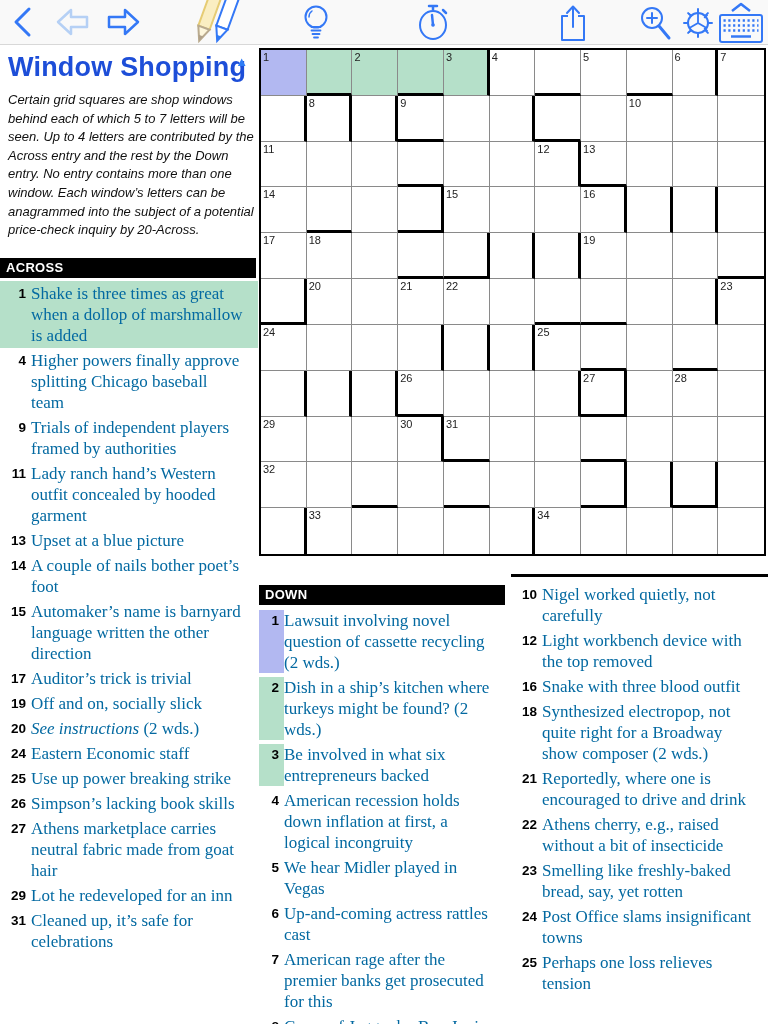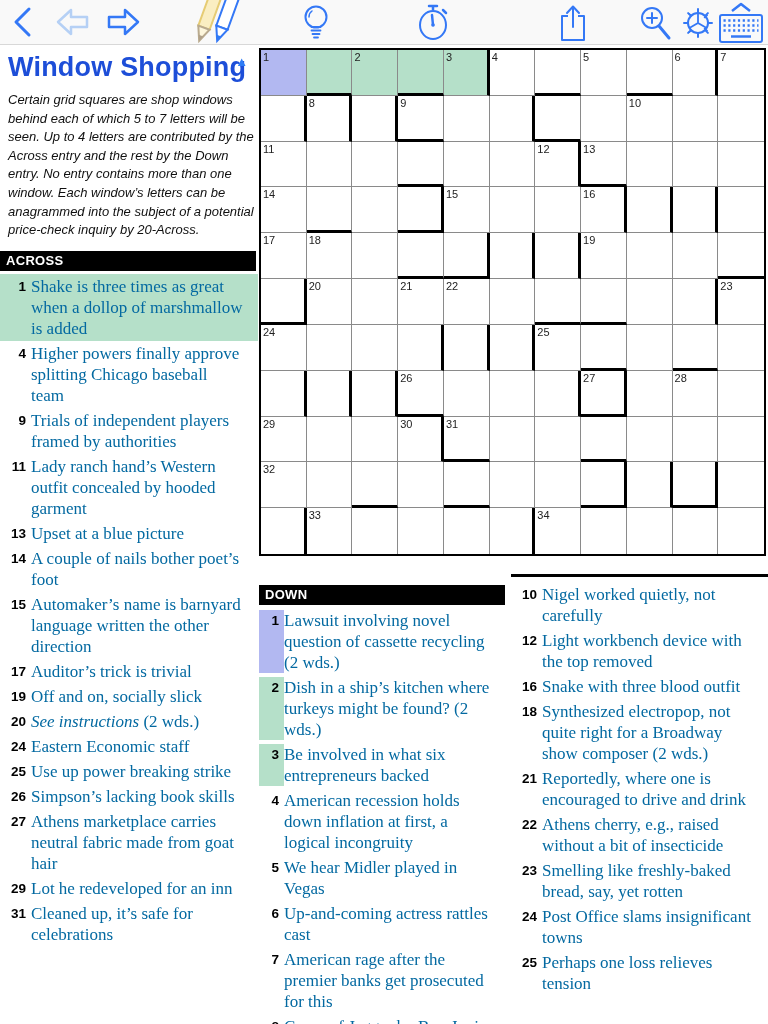--- a/index.html
+++ b/index.html
@@ -13,21 +13,21 @@
 
   
   #left-panel{position:absolute;left:0;top:45px;width:258px;bottom:0;overflow:hidden;}
   #page-title{font-weight:bold;font-size:27px;line-height:31px;color:#1d4ed8;
               padding:7px 4px 0 8px;letter-spacing:.2px;}
   #scroll-up{position:absolute;right:10px;top:10px;color:#2e7cf6;font-size:13px;line-height:13px;}
   #instructions{font-style:italic;font-size:13px;line-height:18.6px;color:#101010;
                 padding:8px 4px 0 8px;}
   .section-bar{background:#000;color:#fff;font-weight:bold;font-size:13px;
                padding:2px 0 3px 6px;letter-spacing:.3px;}
-  #across-bar{margin-top:11px;width:250px;}
+  #across-bar{margin-top:18px;width:250px;}
   .clues{padding-top:3px;}
   .clue{display:flex;padding:2px 0 2px 0;}
   .clue .cnum{flex:0 0 26px;text-align:right;font-weight:bold;font-size:13.5px;
               padding:3px 5px 0 0;color:#000;}
   .clue .ctxt{font-family:"Liberation Serif",serif;font-size:17px;line-height:21px;color:#0369a1;
               padding-right:14px;}
   .clue.hl-green{background:#b5e0c9;}
   .cnum.strip-purple{background:#b2b8f1;}
   .cnum.strip-green{background:#b5e0c9;}
 

